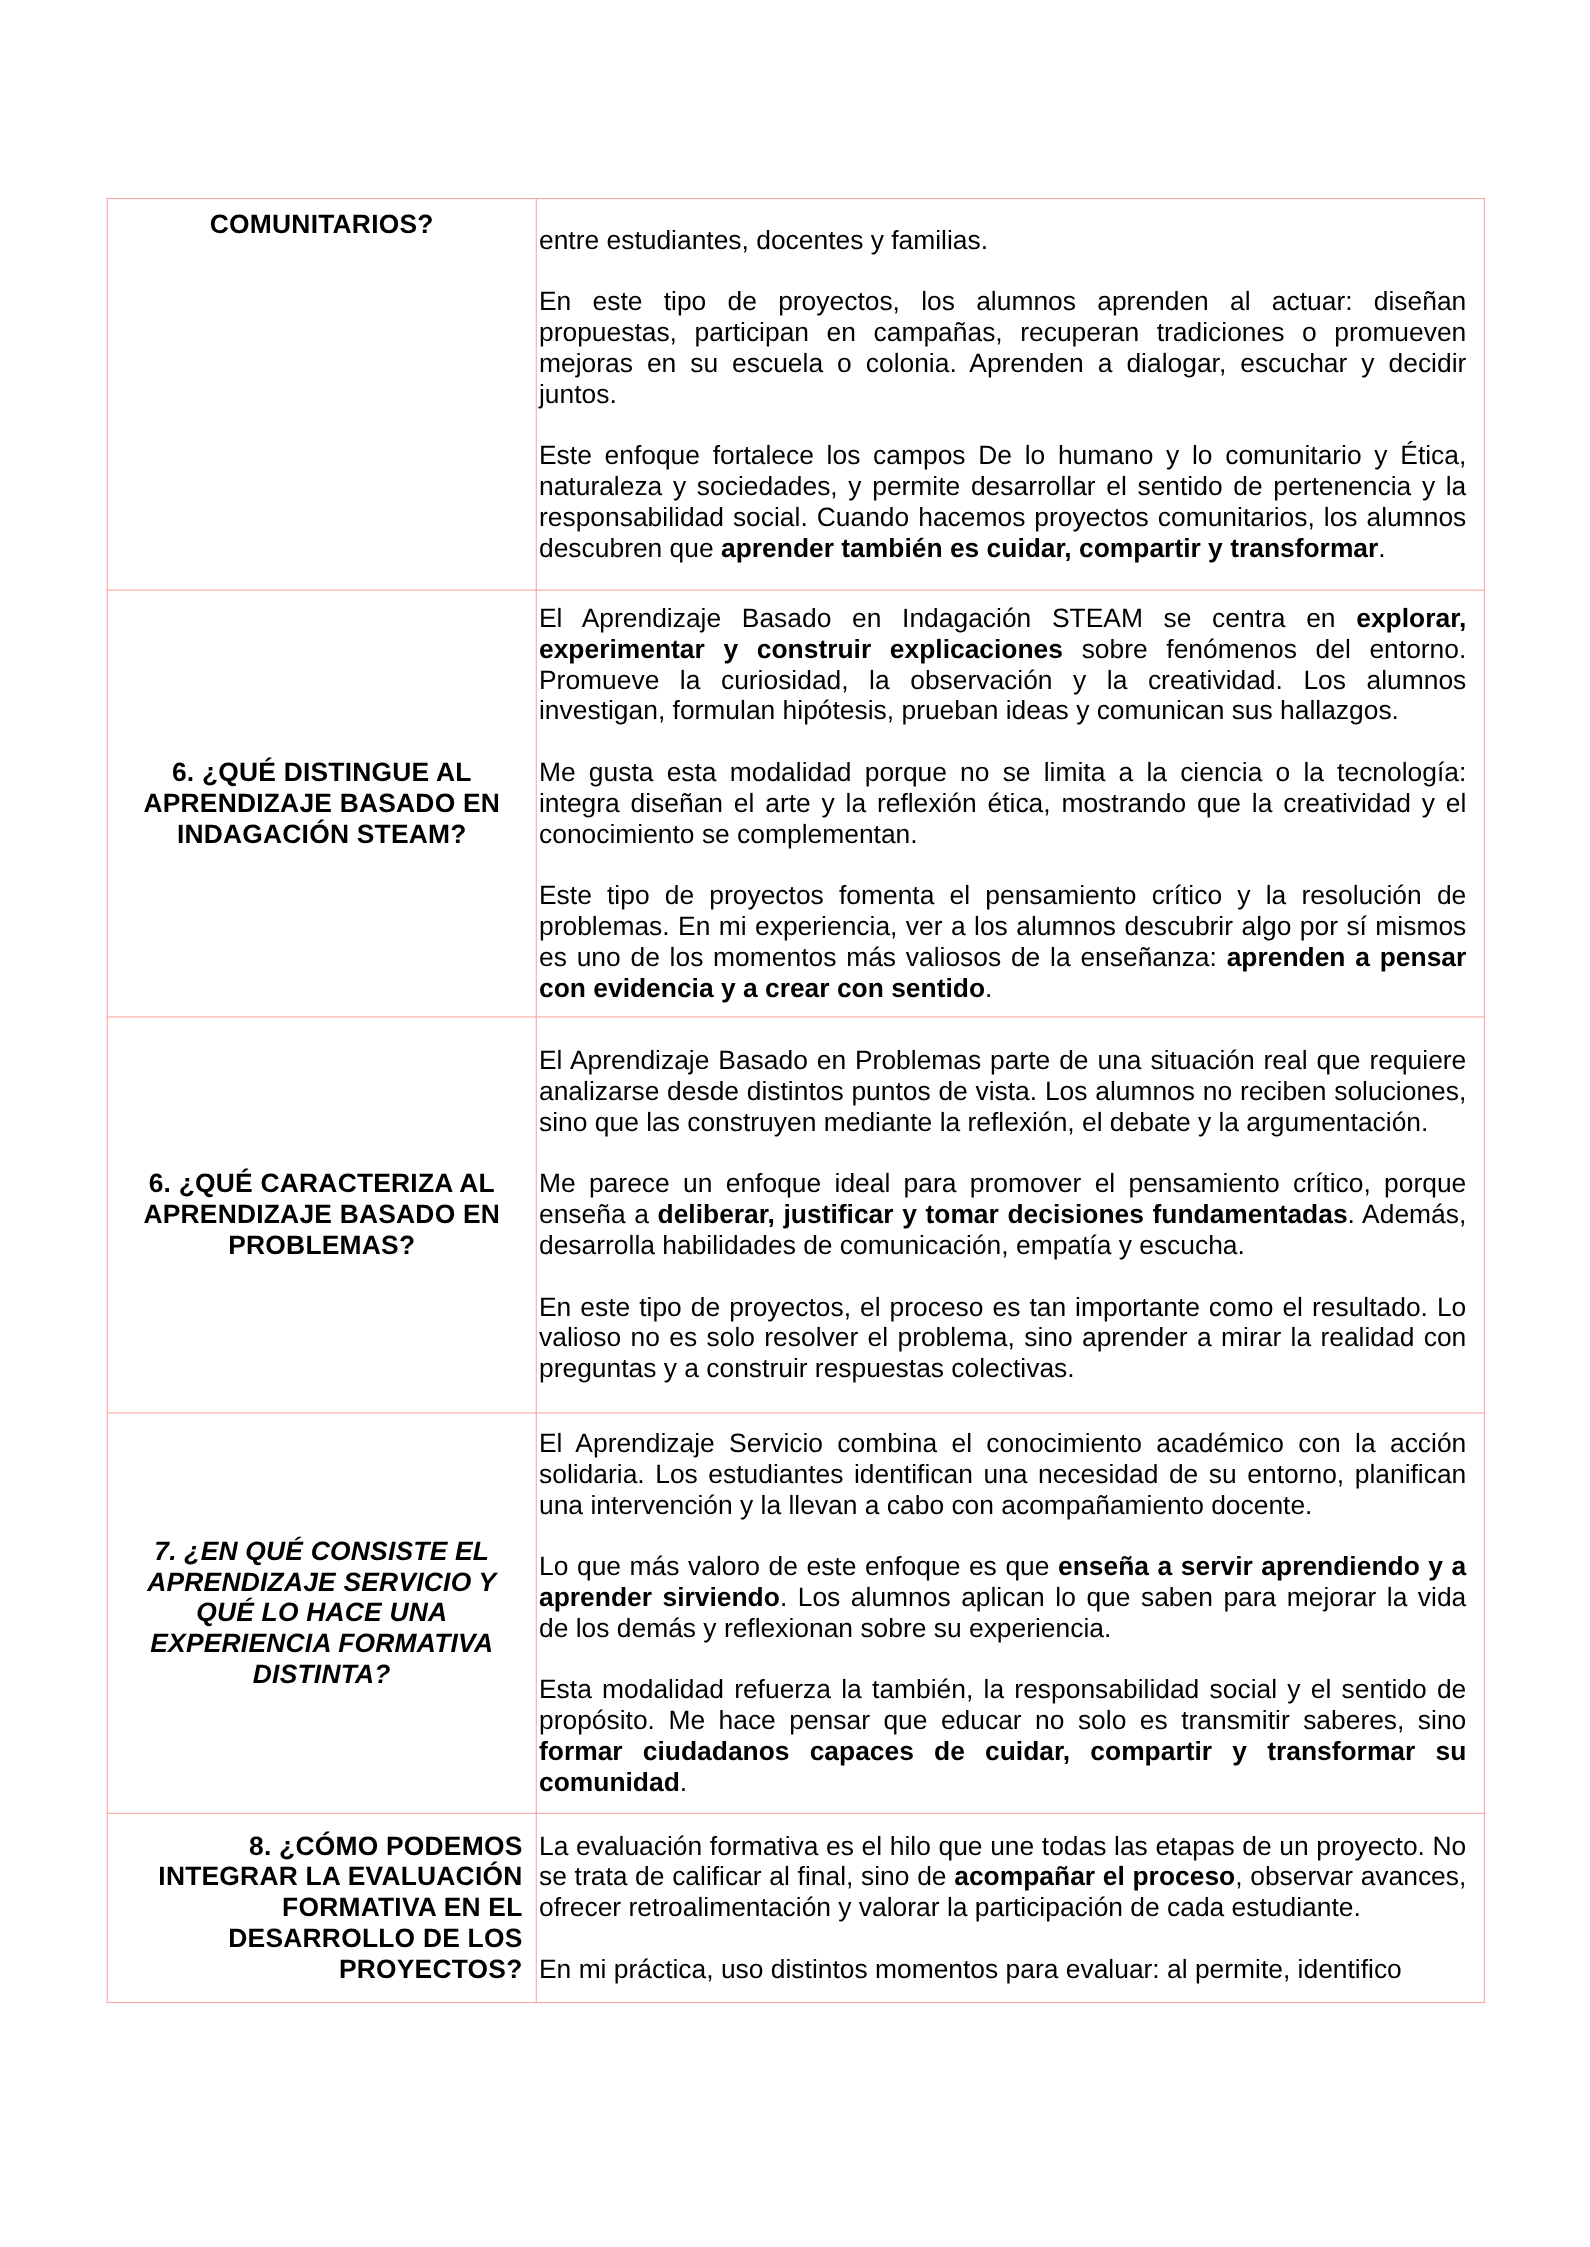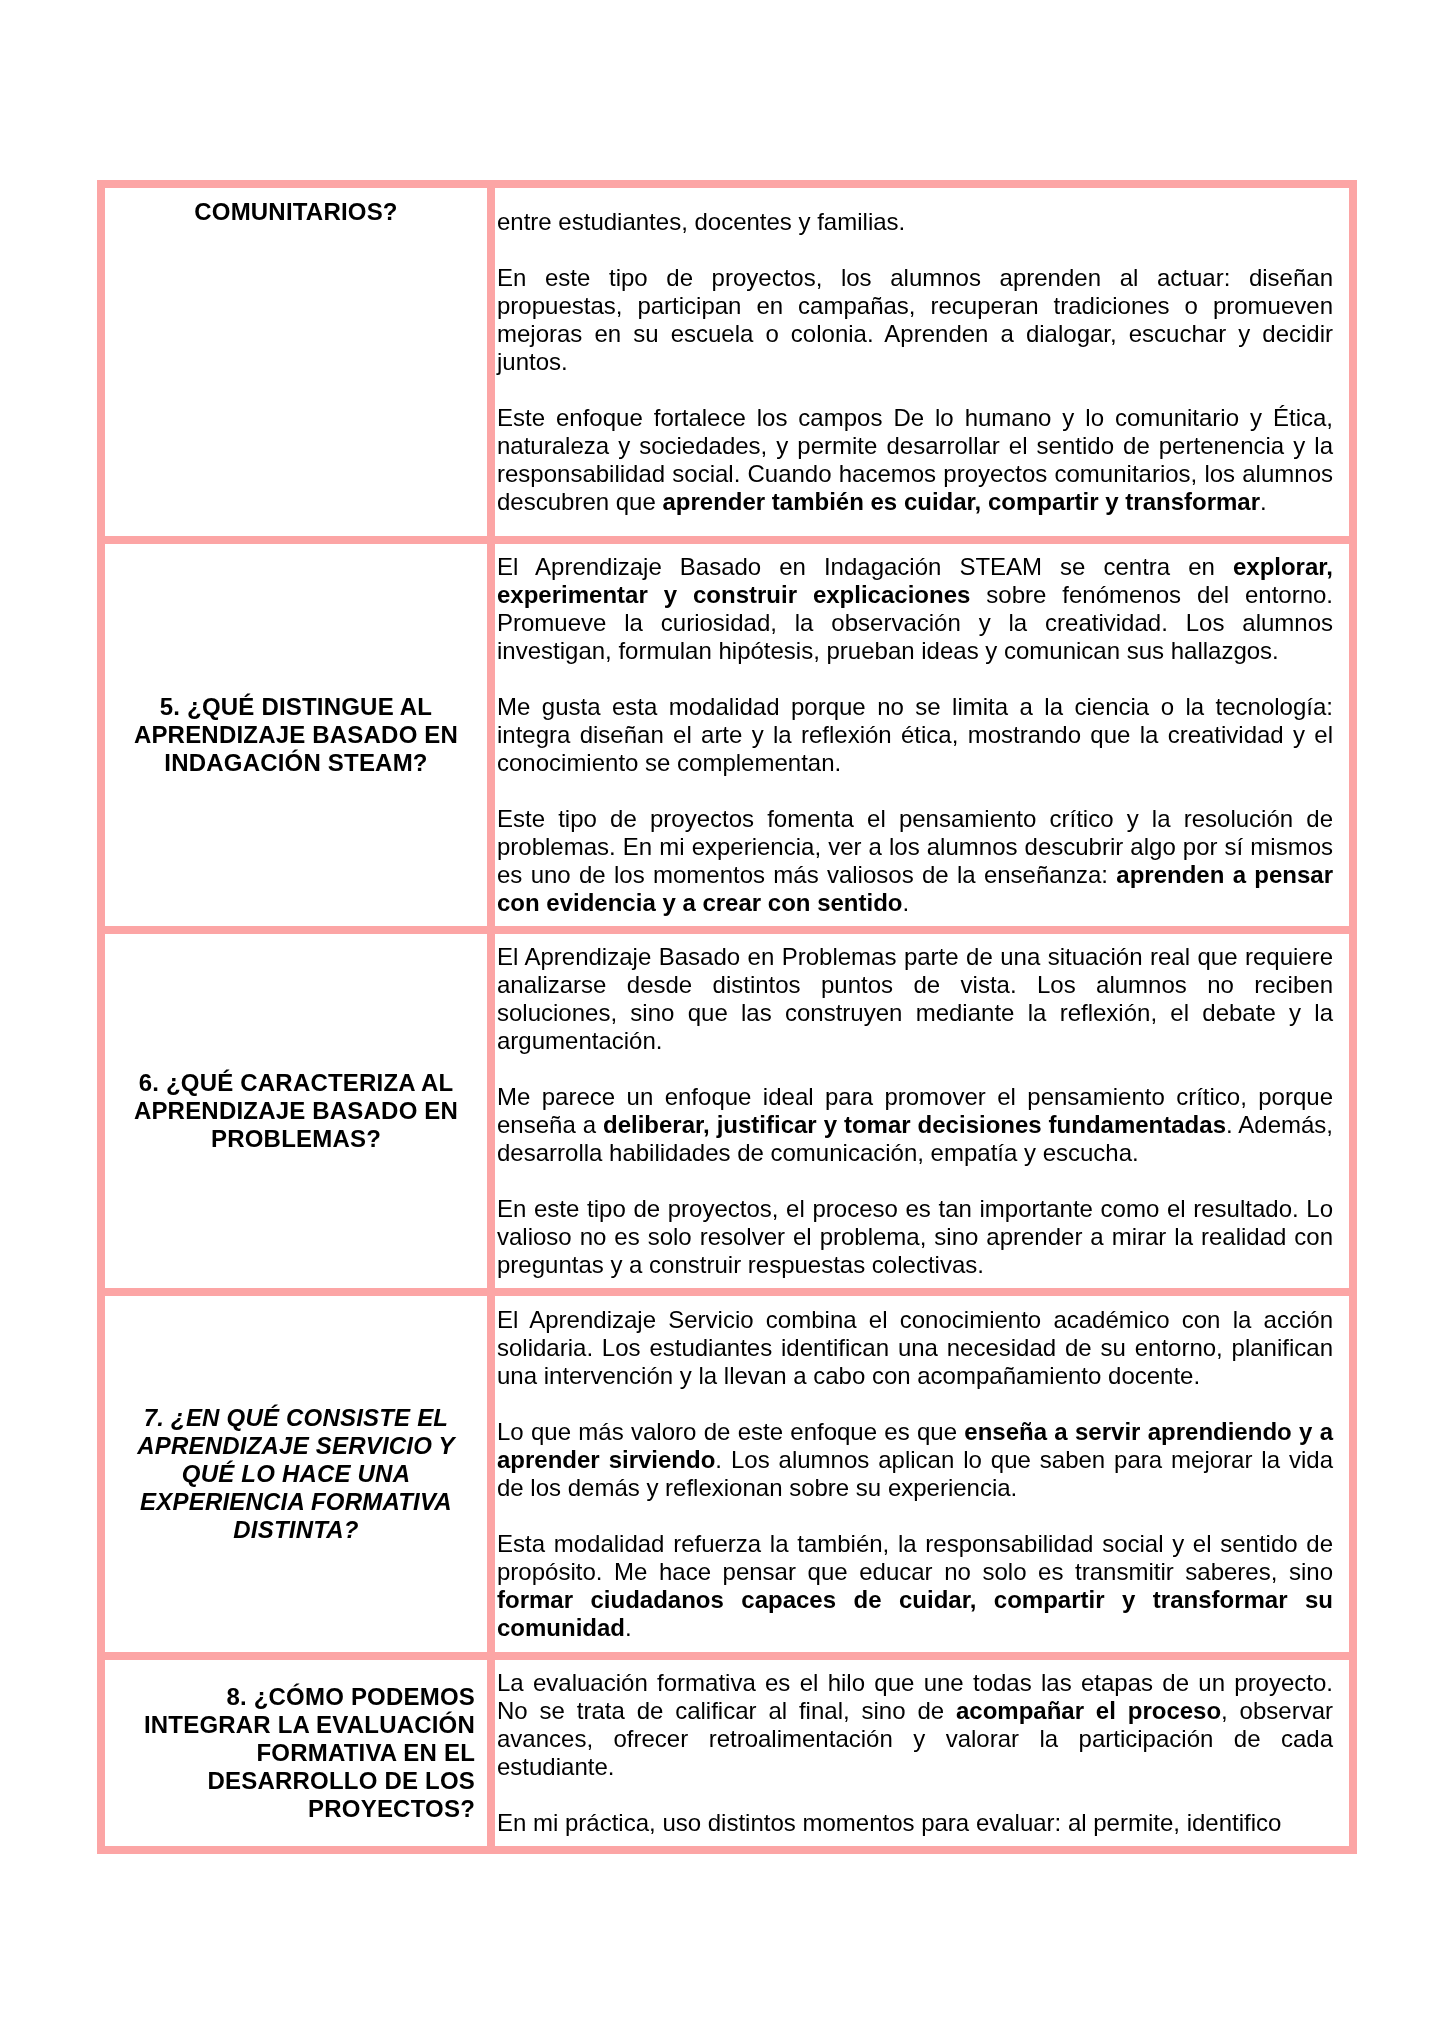--- a/index.html
+++ b/index.html
@@ -16,21 +16,21 @@
   }
   .doc-table {
     position: absolute;
     left: 97px;
     top: 180px;
     width: 1252px;
     border-collapse: collapse;
     table-layout: fixed;
   }
   .doc-table td {
-    border: 8px solid #fca5a5;
+    border: 1px solid #fca5a5;
     vertical-align: middle;
   }
   .col-question { width: 390px; }
   .col-answer  { width: 862px; }
 
   tbody tr:nth-child(1) { height: 356px; }
   tbody tr:nth-child(2) { height: 388px; }
   tbody tr:nth-child(3) { height: 360px; }
   tbody tr:nth-child(4) { height: 364px; }
   tbody tr:nth-child(5) { height: 172px; }
@@ -73,21 +73,21 @@
       <div class="question-label">COMUNITARIOS?</div>
     </td>
     <td class="answer-cell">
           <p class="answer-paragraph"><span>entre estudiantes, docentes y familias.</span></p>
           <p class="answer-paragraph"><span>En este tipo de proyectos, los alumnos aprenden al actuar: diseñan propuestas, participan en campañas, recuperan tradiciones o promueven mejoras en su escuela o colonia. Aprenden a dialogar, escuchar y decidir juntos.</span></p>
           <p class="answer-paragraph"><span>Este enfoque fortalece los campos </span><span class="run-italic">De lo humano y lo comunitario</span><span> y </span><span class="run-italic">Ética, naturaleza y sociedades</span><span>, y permite desarrollar el sentido de pertenencia y la responsabilidad social. Cuando hacemos proyectos comunitarios, los alumnos descubren que </span><span class="run-bold">aprender también es cuidar, compartir y transformar</span><span>.</span></p>
         </td>
   </tr>
       <tr>
     <td class="question-cell" style="vertical-align: middle;">
-      <div class="question-label">5. ¿QUÉ DISTINGUE AL APRENDIZAJE BASADO EN INDAGACIÓN STEAM?</div>
+      <div class="question-label">6. ¿QUÉ DISTINGUE AL APRENDIZAJE BASADO EN INDAGACIÓN STEAM?</div>
     </td>
     <td class="answer-cell">
           <p class="answer-paragraph"><span>El Aprendizaje Basado en Indagación STEAM se centra en </span><span class="run-bold">explorar, experimentar y construir explicaciones</span><span> sobre fenómenos del entorno. Promueve la curiosidad, la observación y la creatividad. Los alumnos investigan, formulan hipótesis, prueban ideas y comunican sus hallazgos.</span></p>
           <p class="answer-paragraph"><span>Me gusta esta modalidad porque no se limita a la ciencia o la tecnología: integra diseñan el arte y la reflexión ética, mostrando que la creatividad y el conocimiento se complementan.</span></p>
           <p class="answer-paragraph"><span>Este tipo de proyectos fomenta el pensamiento crítico y la resolución de problemas. En mi experiencia, ver a los alumnos descubrir algo por sí mismos es uno de los momentos más valiosos de la enseñanza: </span><span class="run-bold">aprenden a pensar con evidencia y a crear con sentido</span><span>.</span></p>
         </td>
   </tr>
       <tr>
     <td class="question-cell" style="vertical-align: middle;">
       <div class="question-label">6. ¿QUÉ CARACTERIZA AL APRENDIZAJE BASADO EN PROBLEMAS?</div>

